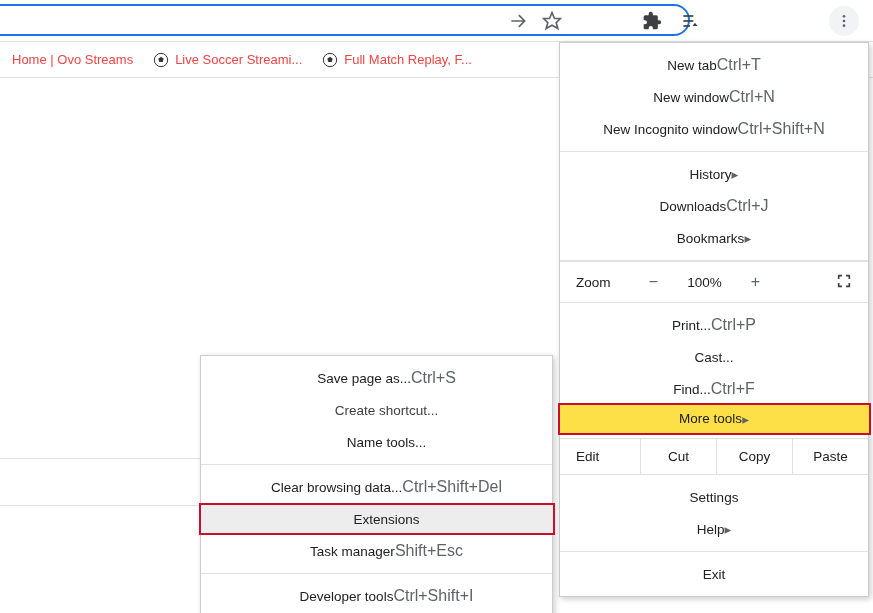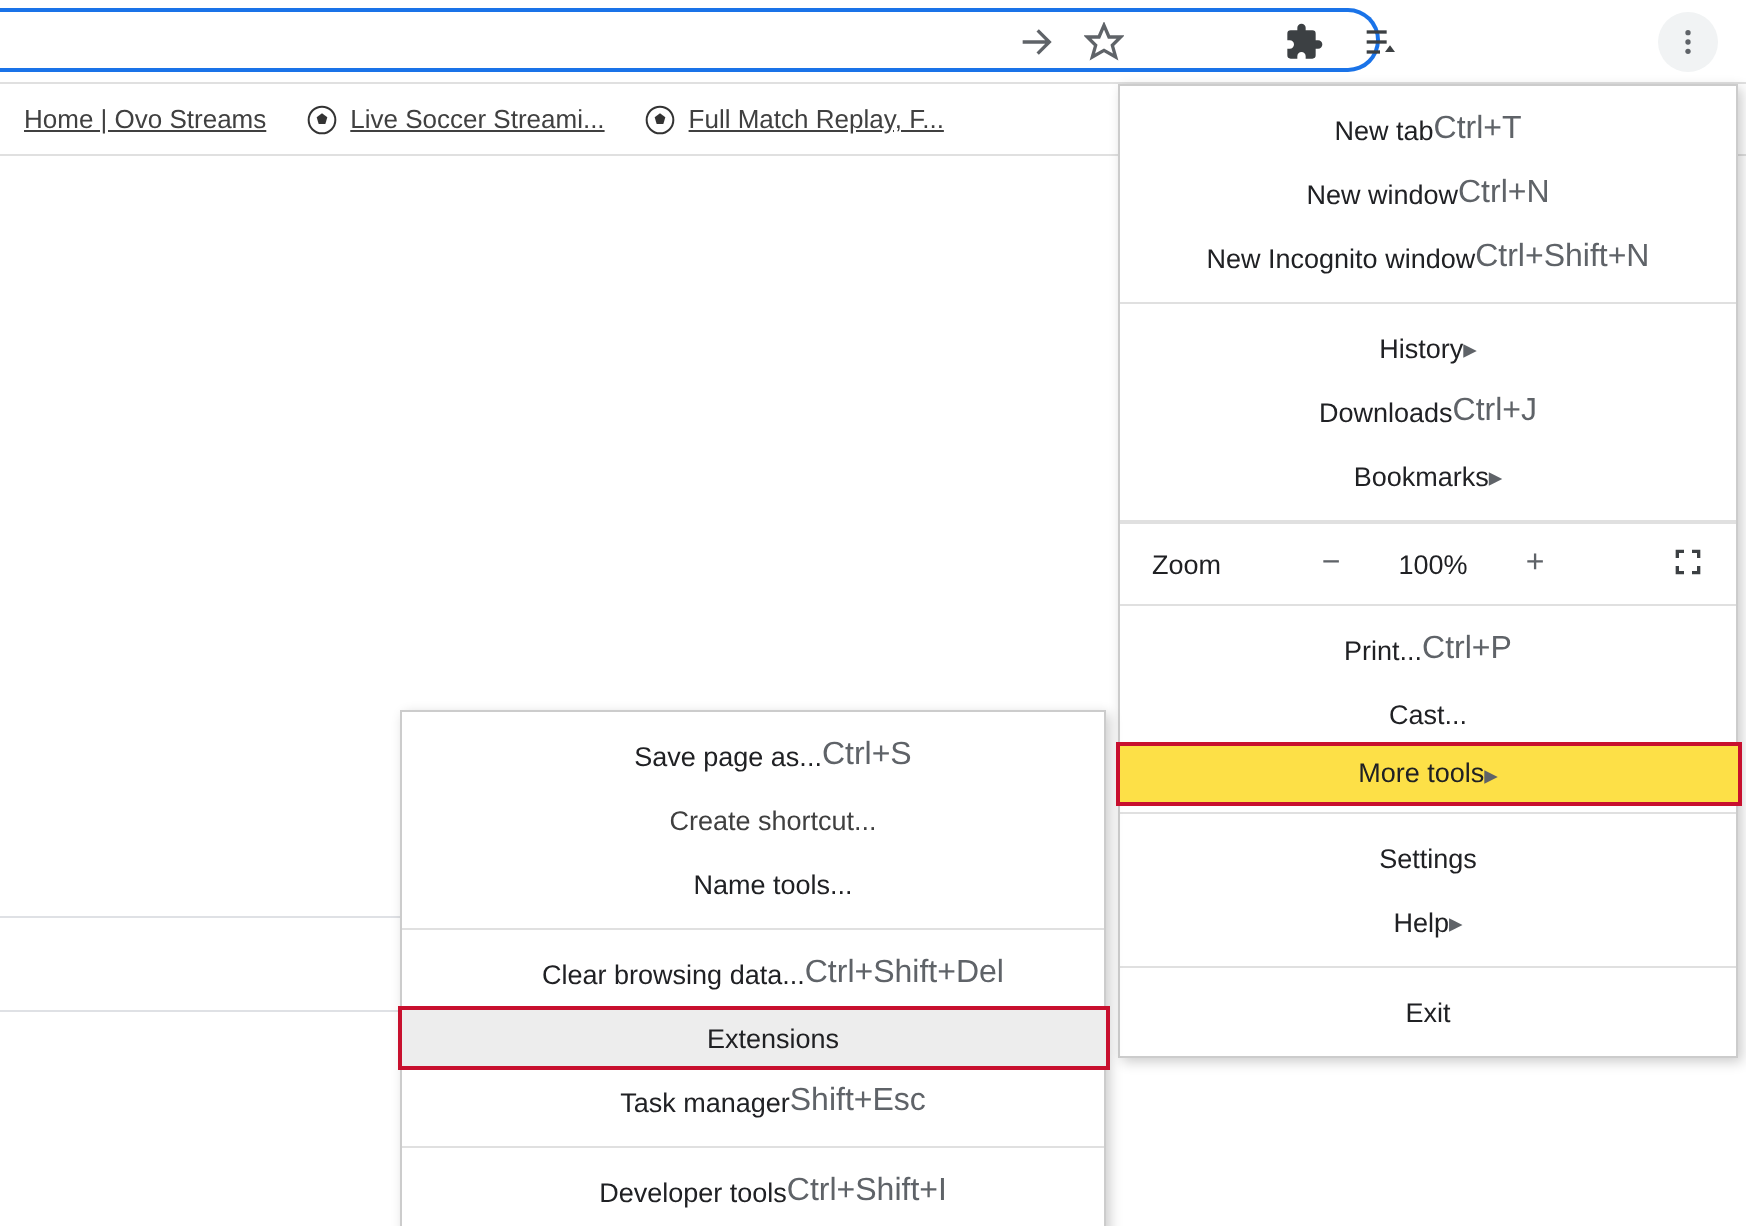--- a/index.html
+++ b/index.html
@@ -4,36 +4,36 @@
   <style>
     * { margin: 0; padding: 0; box-sizing: border-box; font-family: Arial, sans-serif; }
     body { width: 873px; height: 613px; background: #fff; position: relative; overflow: hidden; }
 
     .toolbar { height: 42px; display: flex; align-items: center; justify-content: flex-end; gap: 12px; padding: 0 14px; border-bottom: 1px solid #e0e0e0; position: relative; }
     .omnibox { position: absolute; left: 0; top: 4px; height: 32px; width: 690px; border: 2px solid #1a73e8; border-radius: 18px; border-left: none; border-top-left-radius: 0; border-bottom-left-radius: 0; }
     .toolbar-icon { width: 22px; height: 22px; display: flex; align-items: center; justify-content: center; color: #5f6368; cursor: pointer; }
     .toolbar-icon svg { width: 20px; height: 20px; }
     .kebab { width: 30px; height: 30px; border-radius: 50%; background: #f1f3f4; display: flex; align-items: center; justify-content: center; }
 
-    .bookmarks-bar { height: 36px; display: flex; align-items: center; gap: 20px; padding: 0 12px; border-bottom: 1px solid #e0e0e0; font-size: 13px; color: #404040; text-decoration: underline; }
+    .bookmarks-bar { height: 36px; display: flex; align-items: center; gap: 20px; padding: 0 12px; border-bottom: 1px solid #e0e0e0; font-size: 13px; color: #ef4444; }
     .bm-item { display: flex; align-items: center; gap: 6px; cursor: pointer; }
     .soccer-icon { width: 16px; height: 16px; }
 
     .content { position: relative; height: calc(100% - 78px); background: #fff; }
     .search-empty { position: absolute; left: 0; top: 380px; width: 200px; height: 48px; background: #fff; border: 1px solid #dfe1e5; border-left: none; border-right: none; border-radius: 0; }
 
     .main-menu { position: absolute; top: 42px; right: 4px; width: 310px; background: #fff; border: 1px solid #ccc; box-shadow: 2px 2px 6px rgba(0,0,0,0.2); font-size: 13.5px; color: #202124; }
     .menu-sec { border-bottom: 1px solid #e0e0e0; padding: 6px 0; }
     .menu-sec:last-child { border-bottom: none; }
     .menu-row { height: 32px; display: flex; align-items: center; justify-content: center; padding: 0 16px; cursor: pointer; position: relative; }
     .menu-row .shortcut { color: #5f6368; font-size: 16px; }
     .menu-row .arrow { color: #5f6368; }
     .highlighted { background: #fde047; border: 2.5px solid #c8102e; margin: -2.5px; position: relative; z-index: 2; }
     .zoom-row { height: 42px; display: flex; align-items: center; padding: 0 16px; gap: 12px; border-bottom: 1px solid #e0e0e0; border-top: 1px solid #e0e0e0; }
-    .zoom-row .label { flex: 0 0 auto; margin-right: 28px; }
+    .zoom-row .label { flex: 0 0 auto; margin-right: 16px; }
     .zoom-row .minus, .zoom-row .plus { width: 30px; text-align: center; color: #5f6368; cursor: pointer; font-size: 16px; }
     .zoom-row .pct { width: 48px; text-align: center; }
     .zoom-row .spacer { flex: 1; }
     .zoom-row .fullscreen { cursor: pointer; }
     .edit-row { height: 36px; display: flex; align-items: center; padding: 0 0 0 16px; border-bottom: 1px solid #e0e0e0; }
     .edit-row .label { flex: 0 0 64px; }
     .edit-row .btn { flex: 1; text-align: center; border-left: 1px solid #e0e0e0; height: 100%; display: flex; align-items: center; justify-content: center; cursor: pointer; }
 
     .submenu { position: absolute; top: 355px; left: 200px; width: 353px; background: #fff; border: 1px solid #ccc; box-shadow: 2px 2px 6px rgba(0,0,0,0.2); font-size: 13.5px; color: #202124; padding: 6px 0; }
     .submenu .menu-row { padding: 0 20px 0 40px; }
@@ -145,25 +145,35 @@
     </span>
   </div>
   <div class="menu-sec">
     <div class="menu-row">
       <span>Print...</span>
       <span class="shortcut">Ctrl+P</span>
     </div>
     <div class="menu-row">
       <span>Cast...</span>
     </div>
+    <div class="menu-row">
+      <span>Find...</span>
+      <span class="shortcut">Ctrl+F</span>
+    </div>
     <div class="menu-row highlighted">
       <span>More tools</span>
       <span class="arrow">▸</span>
     </div>
   </div>
+  <div class="edit-row">
+    <span class="label">Edit</span>
+    <span class="btn">Cut</span>
+    <span class="btn">Copy</span>
+    <span class="btn">Paste</span>
+  </div>
   <div class="menu-sec">
     <div class="menu-row">
       <span>Settings</span>
     </div>
     <div class="menu-row">
       <span>Help</span>
       <span class="arrow">▸</span>
     </div>
   </div>
   <div class="menu-sec">

